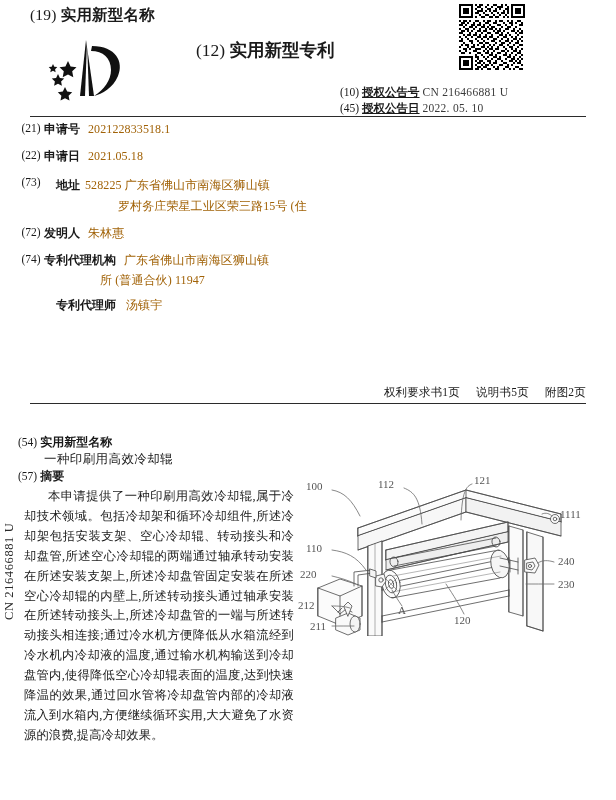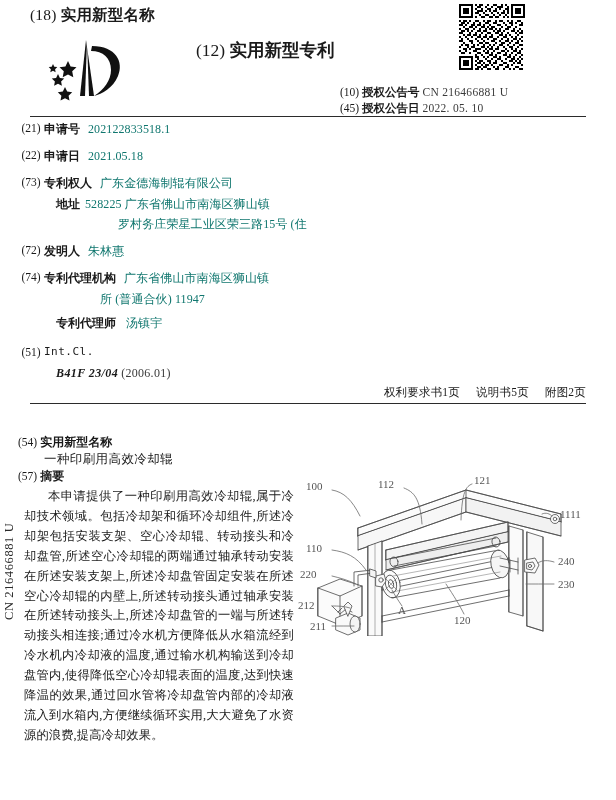--- a/index.html
+++ b/index.html
@@ -72,21 +72,21 @@
     height: 66px;
   }
 
   .pubno, .pubdate {
     position: absolute;
     font-size: 11.5px;
     white-space: nowrap;
   }
   .pubno { left: 340px; top: 85px; }
   .pubdate { left: 340px; top: 101px; }
-  .lbl-b { font-weight: bold; }
+  .lbl-b { font-weight: bold; text-decoration: underline; }
   .val-thin {
     font-family: "Liberation Serif", serif;
     letter-spacing: 0.3px;
     color: #3a3a3a;
   }
 
   .rule {
     position: absolute;
     left: 30px;
     width: 556px;
@@ -114,21 +114,21 @@
     flex: 0 0 26px;
     text-align: center;
     font-size: 11.5px;
   }
   .bib-key {
     font-weight: bold;
     white-space: nowrap;
     margin-right: 5px;
   }
   .bib-val {
-    color: #0f766e;
+    color: #a16207;
     letter-spacing: 0.1px;
   }
   .bib-body { flex: 1; }
   .sub-row {
     display: flex;
     align-items: flex-end;
     margin-top: 2px;
   }
   .indent-1 { padding-left: 12px; }
   .indent-2 { padding-left: 56px; }
@@ -200,21 +200,21 @@
   .figure svg { display: block; }
 </style>
 </head>
 <body>
 
 <div id="page">
 
   <div class="side-code">CN 216466881 U</div>
 
   <div class="office-line">
-    <span class="office-num">(18)</span>
+    <span class="office-num">(19)</span>
     <span>实用新型名称</span>
   </div>
 
   <div class="emblem">
     <svg viewBox="0 0 104 74" width="104" height="74" aria-hidden="true">
       <g fill="#111111">
         <path d="M52 6 L60 62 L46 62 Z"></path>
         <path d="M53 8 L55 62 L51 62 Z" fill="#ffffff"></path>
         <path d="M58 12 C82 12 90 28 84 42 C79 54 68 60 60 62 C70 56 77 46 77 36 C77 24 69 17 57 17 Z"></path>
         <path d="M34 27 l2.6 5.4 5.9 .8 -4.3 4.1 1.1 5.9 -5.3-2.8 -5.3 2.8 1.1-5.9 -4.3-4.1 5.9-.8 Z"></path>
@@ -554,24 +554,20 @@
       <div class="bib-code">(22)</div>
       <div class="bib-body">
         <span class="bib-key">申请日</span>
         <span class="bib-val val-thin">2021.05.18</span>
       </div>
     </div>
 
     <div class="bib-row">
       <div class="bib-code">(73)</div>
       <div class="bib-body">
-        <div>
-          <span class="bib-key">专利权人</span>
-          <span class="bib-val">广东金德海制辊有限公司</span>
-        </div>
         <div class="sub-row indent-1">
           <span class="bib-key">地址</span>
           <span class="bib-val">528225 广东省佛山市南海区狮山镇</span>
         </div>
         <div class="sub-row indent-3">
           <span class="bib-val">罗村务庄荣星工业区荣三路15号 (住</span>
         </div>
       </div>
     </div>
 
@@ -593,30 +589,20 @@
         <div class="sub-row indent-2">
           <span class="bib-val">所 (普通合伙)  11947</span>
         </div>
         <div class="sub-row indent-1" style="margin-top:6px;">
           <span class="bib-key">专利代理师</span>
           <span class="bib-val" style="margin-left:5px;">汤镇宇</span>
         </div>
       </div>
     </div>
 
-    <div class="bib-row" style="margin-top:12px;">
-      <div class="bib-code">(51)</div>
-      <div class="bib-body">
-        <div class="mono-label">Int.Cl.</div>
-        <div class="ipc-line">
-          <span class="ipc-code">B41F 23/04</span>
-          <span class="ipc-ver val-thin">(2006.01)</span>
-        </div>
-      </div>
-    </div>
 
   </div>
 
   <div class="pages-line">
     <span>权利要求书1页</span>
     <span>说明书5页</span>
     <span>附图2页</span>
   </div>
 
   <div class="rule" id="rule-mid"></div>

